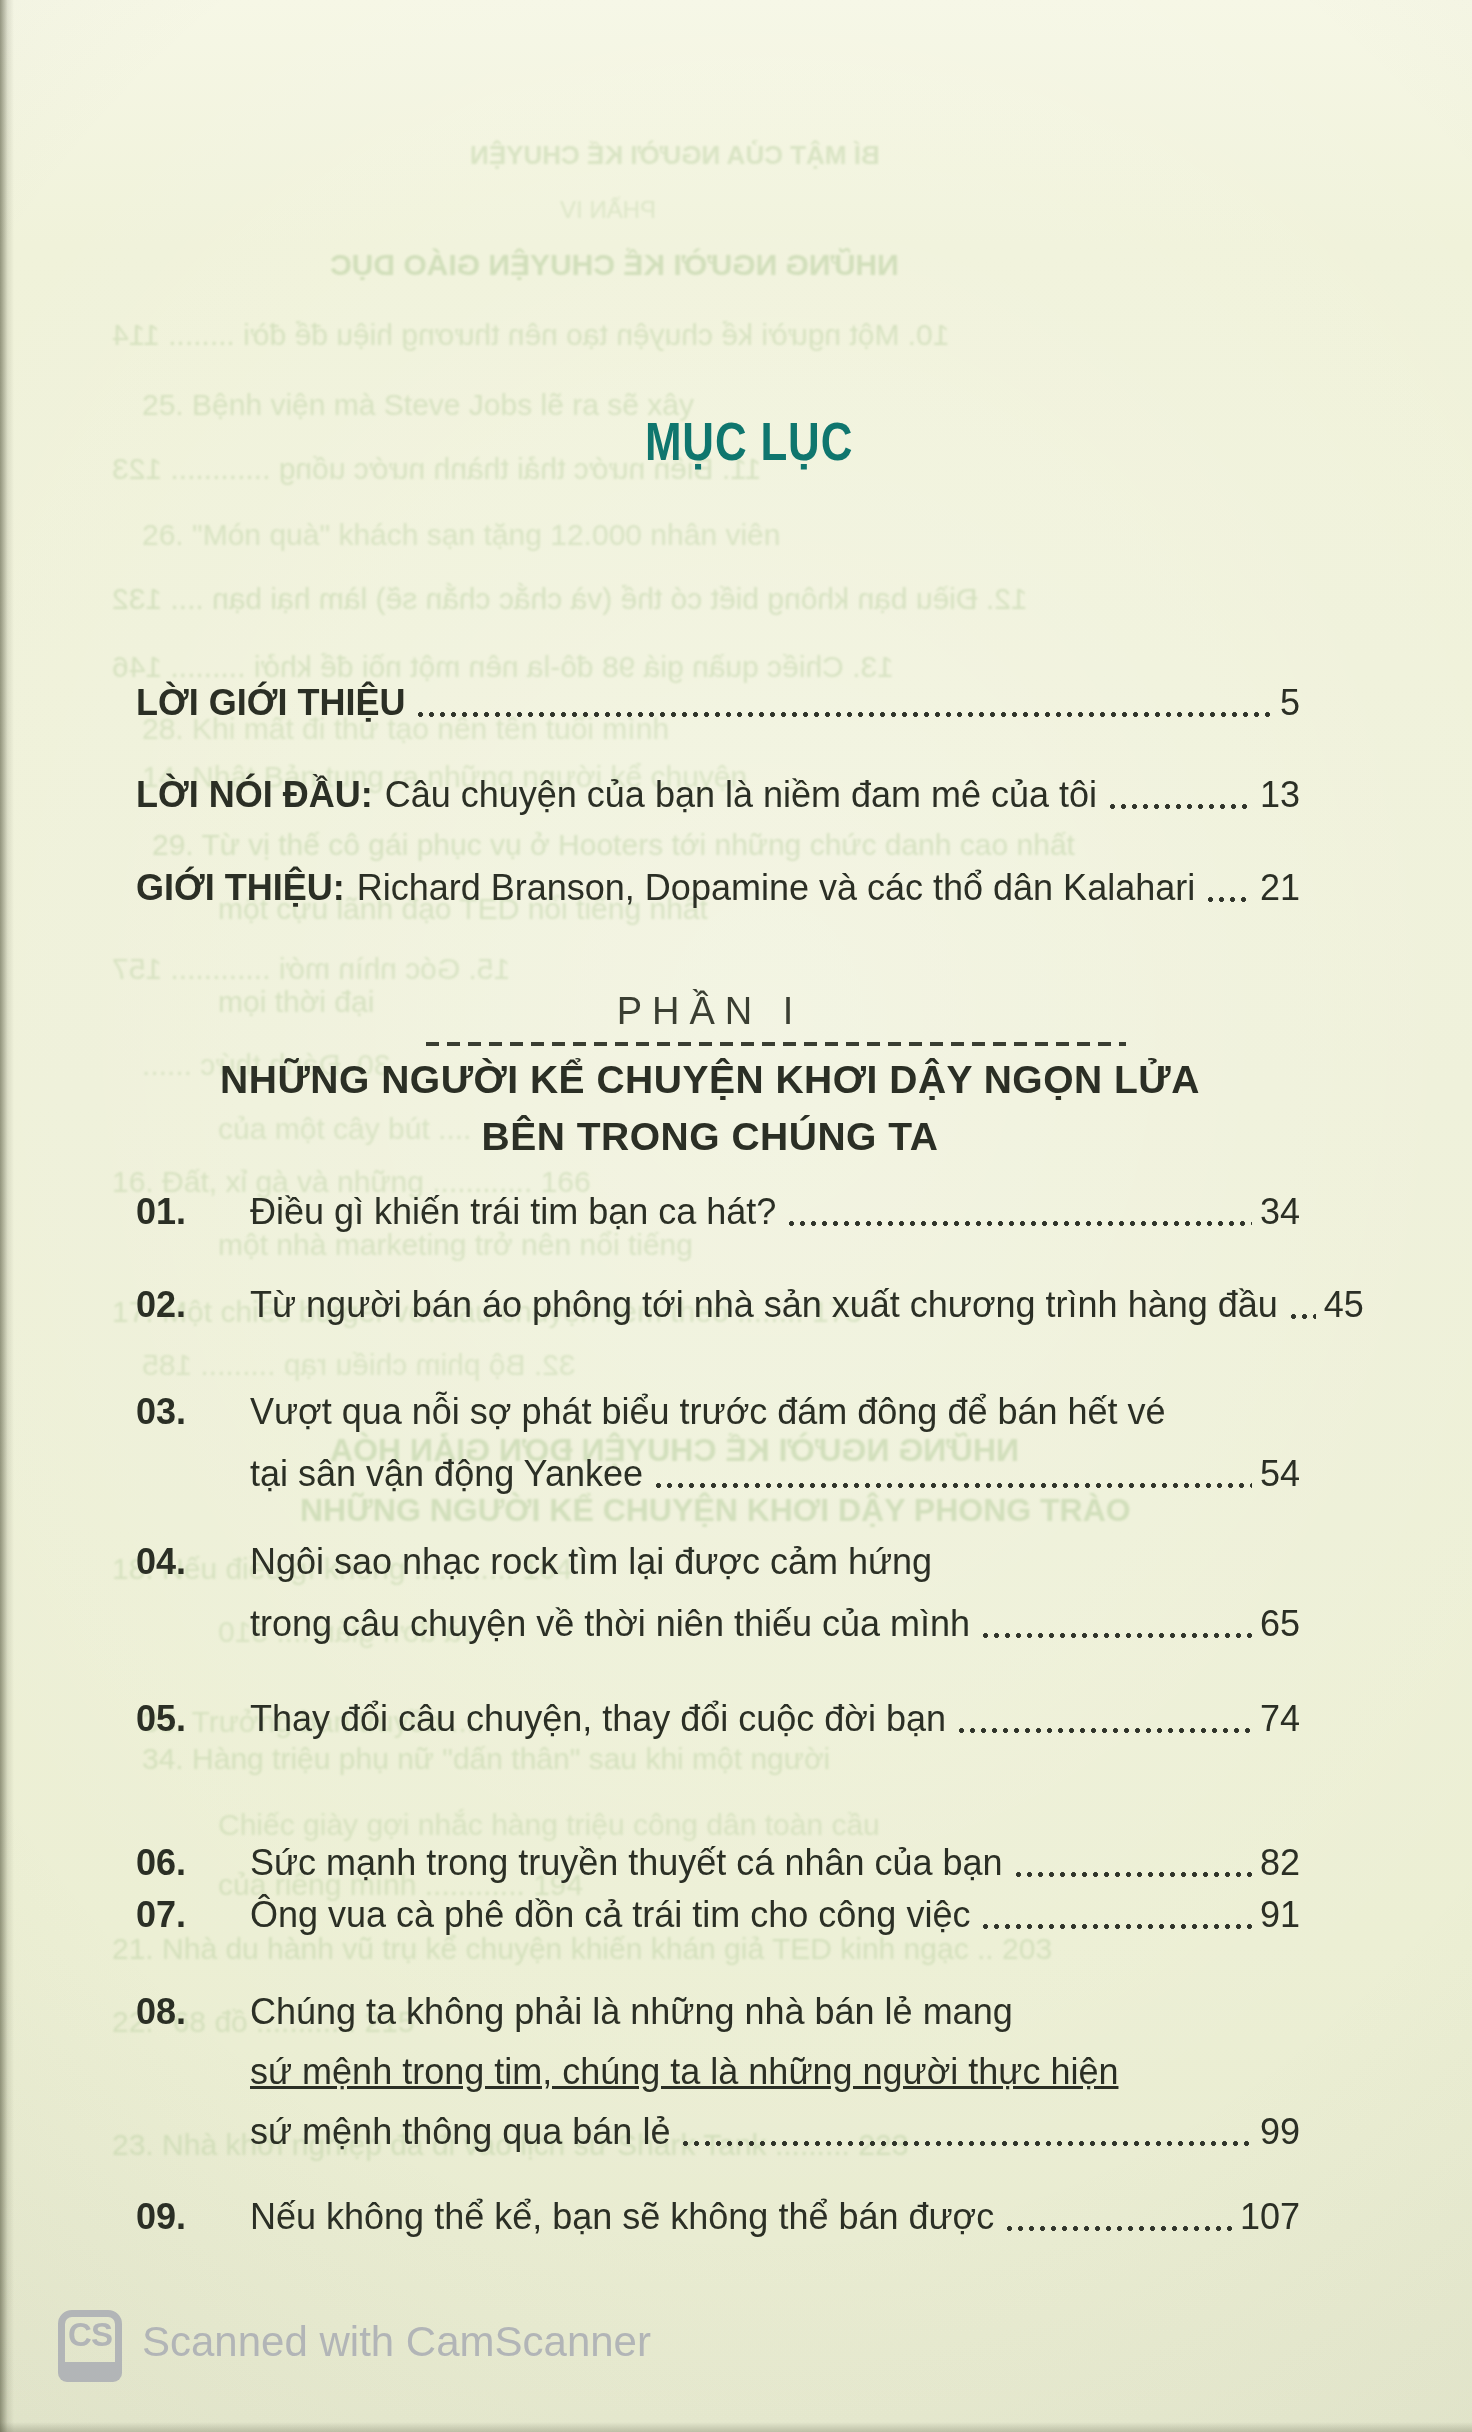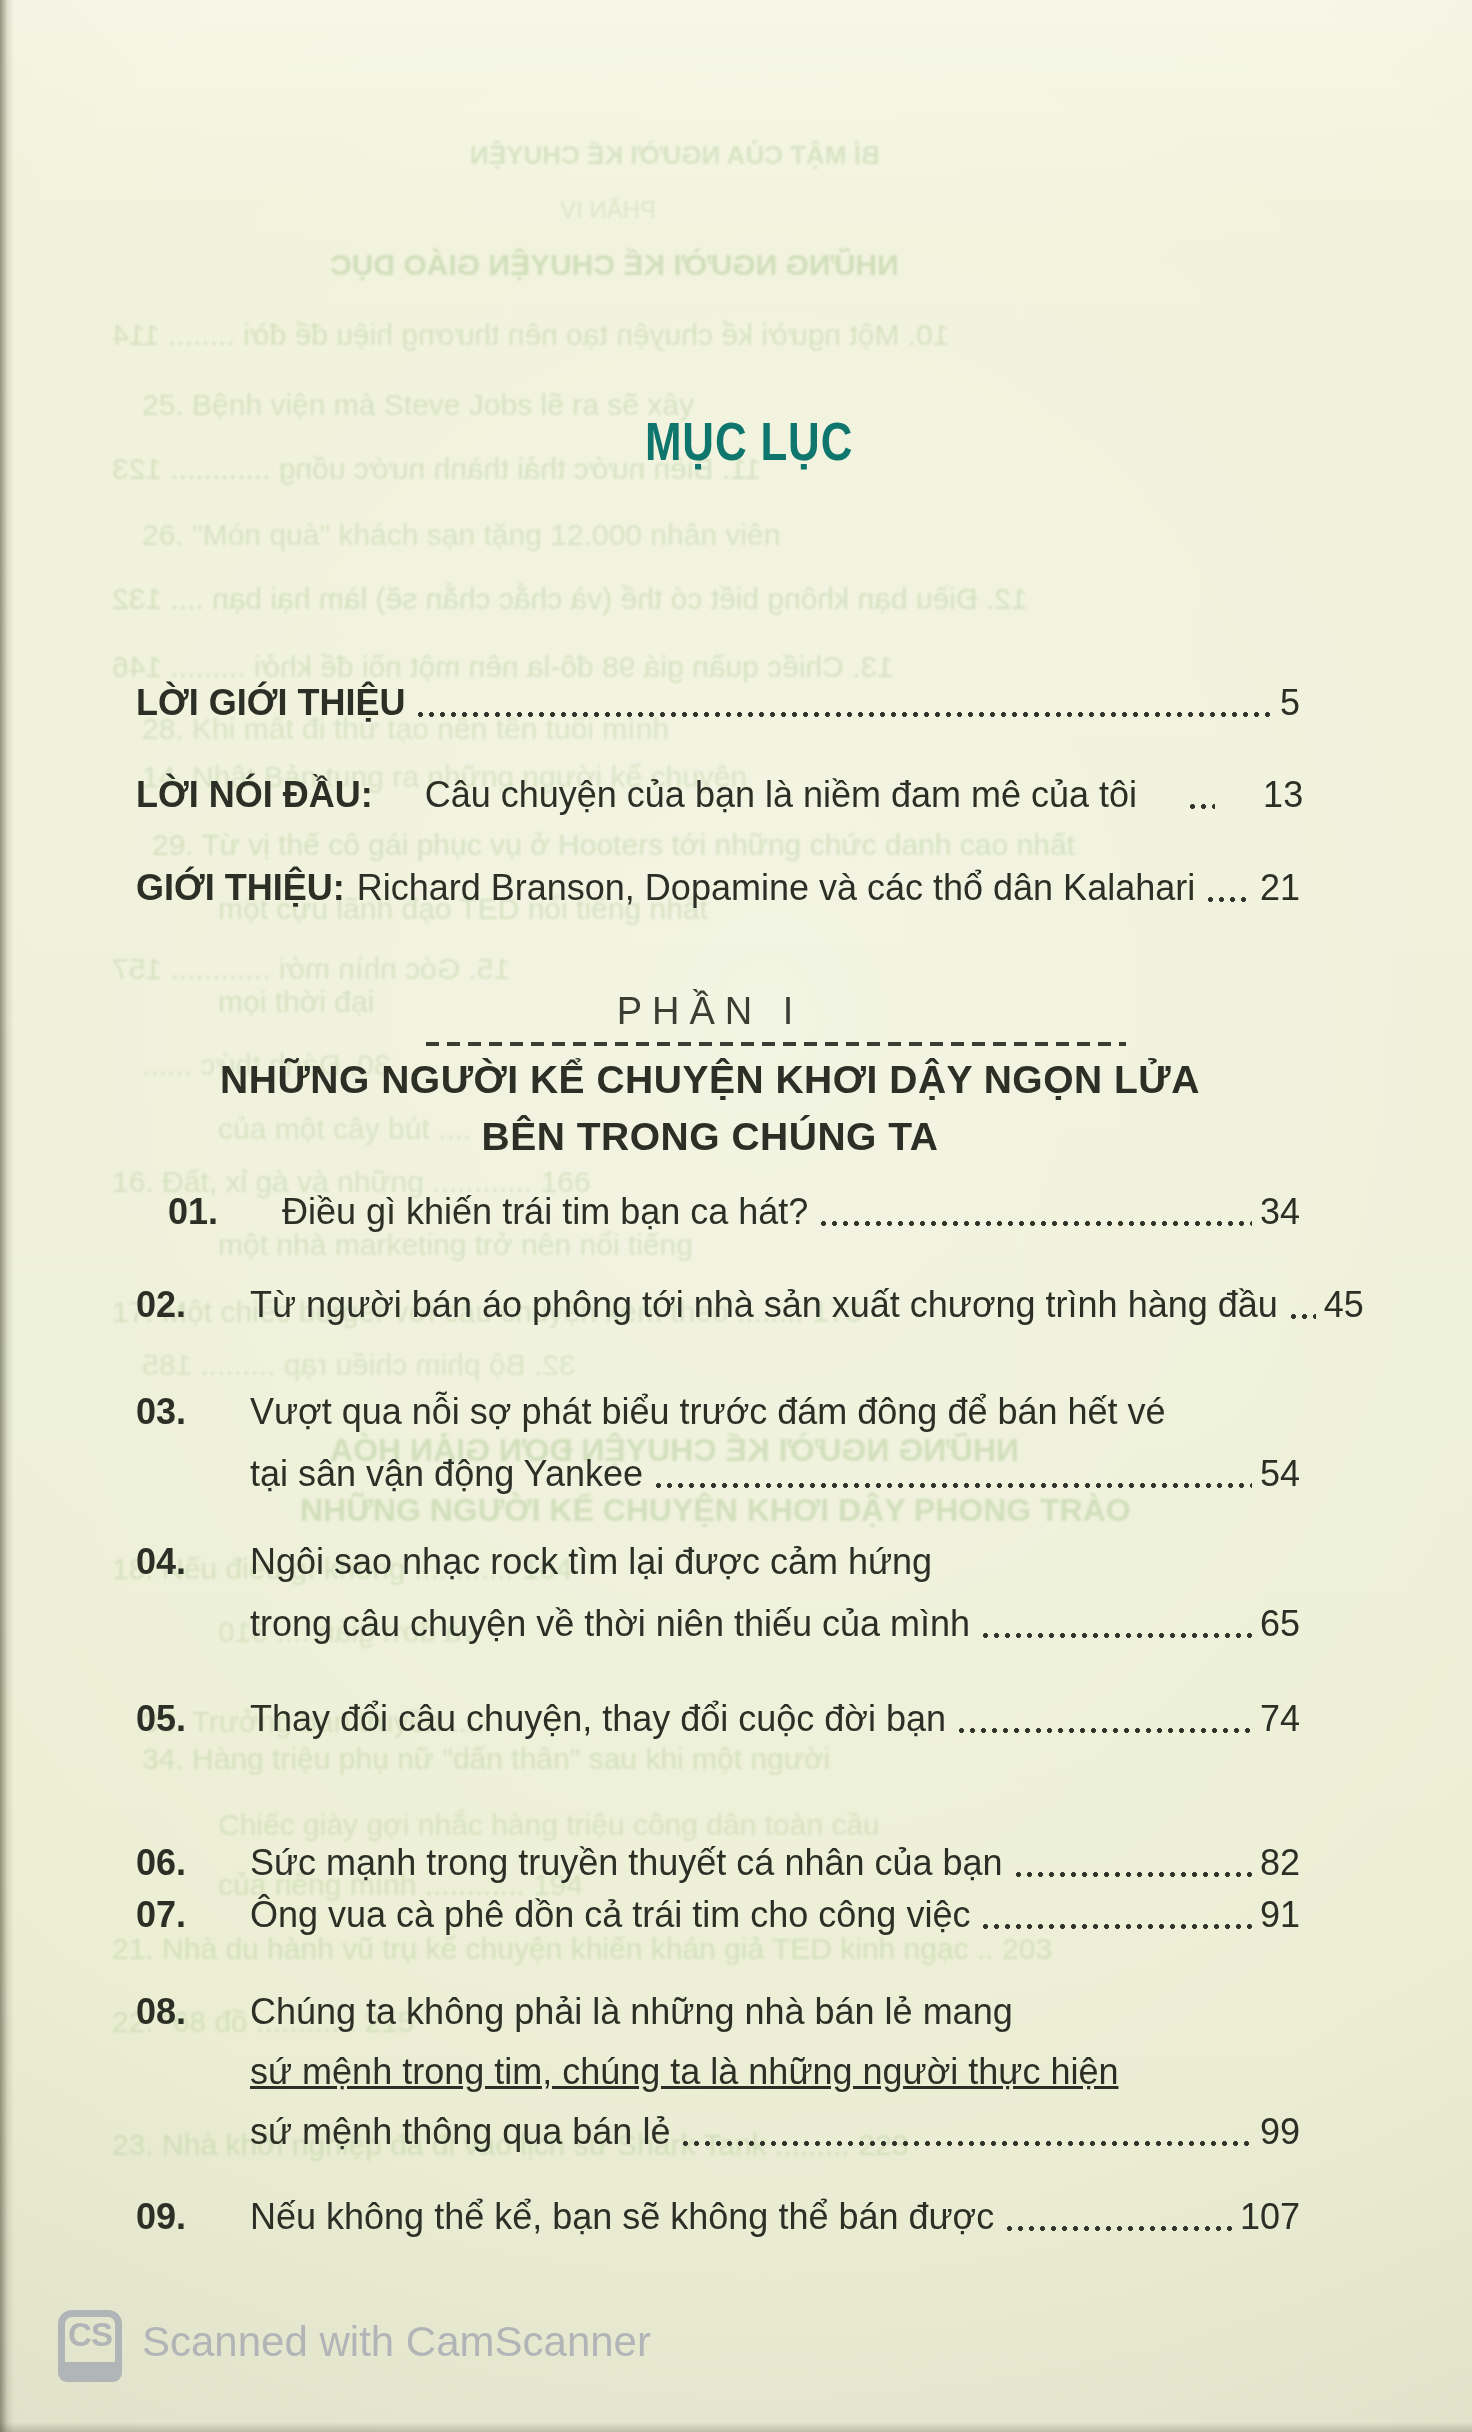--- a/index.html
+++ b/index.html
@@ -99,21 +99,21 @@
   <span>MỤC LỤC</span>
 </div>
 
 <div id="front-matter">
     <div class="tocrow" style="top: 681px;">
     <span class="label">LỜI GIỚI THIỆU</span>
 
     <span class="leader"></span>
     <span class="pg">5</span>
   </div>
-    <div class="tocrow" style="top: 773px; gap: 40px;">
+    <div class="tocrow" style="top: 773px;">
     <span class="label">LỜI NÓI ĐẦU:</span>
     <span class="title" style="margin-left:12px;">Câu chuyện của bạn là niềm đam mê của tôi</span>
     <span class="leader"></span>
     <span class="pg">13</span>
   </div>
     <div class="tocrow" style="top: 866px;">
     <span class="label">GIỚI THIỆU:</span>
     <span class="title" style="margin-left:12px;">Richard Branson, Dopamine và các thổ dân Kalahari</span>
     <span class="leader"></span>
     <span class="pg">21</span>
@@ -121,21 +121,21 @@
   </div>
 
 <div class="part-kicker">PHẦN I</div>
 <div class="part-rule"></div>
 <div id="part-headings">
     <div class="part-heading" style="top: 1058px;">NHỮNG NGƯỜI KỂ CHUYỆN KHƠI DẬY NGỌN LỬA</div>
     <div class="part-heading" style="top: 1115px;">BÊN TRONG CHÚNG TA</div>
   </div>
 
 <div id="chapters">
-    <div class="tocrow" style="top: 1190px; margin-left: 32px;">
+    <div class="tocrow" style="top: 1190px;">
     <span class="ch-num">01.</span>
     <span class="title">Điều gì khiến trái tim bạn ca hát?</span>
     <span class="leader"></span>
     <span class="pg">34</span>
   </div>
     <div class="tocrow" style="top: 1283px;">
     <span class="ch-num">02.</span>
     <span class="title">Từ người bán áo phông tới nhà sản xuất chương trình hàng đầu</span>
     <span class="leader"></span>
     <span class="pg">45</span>

